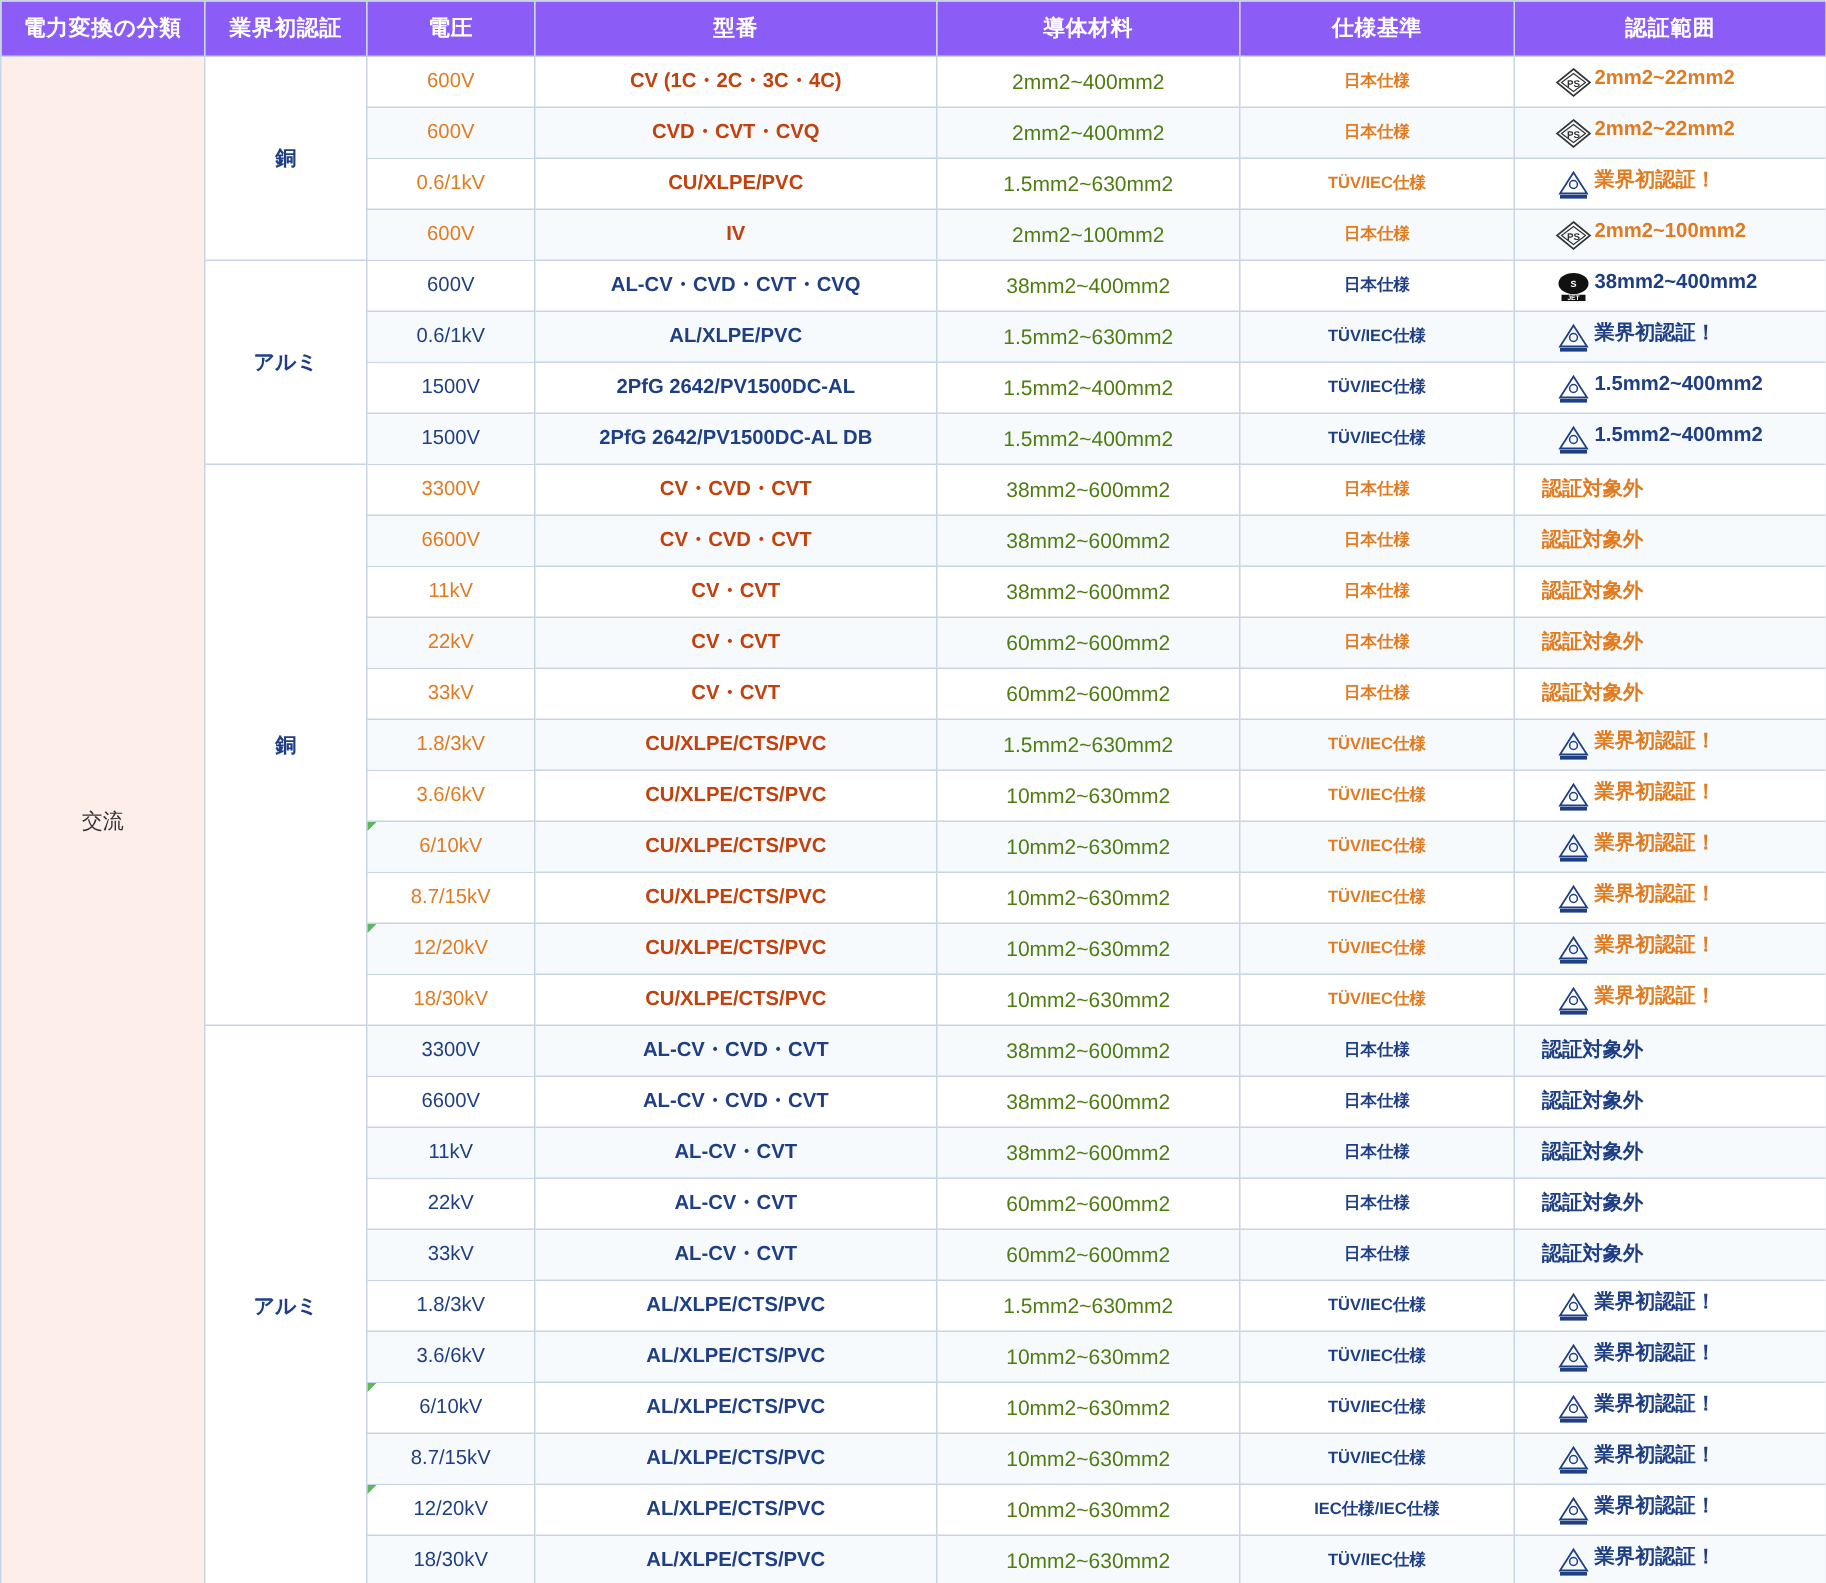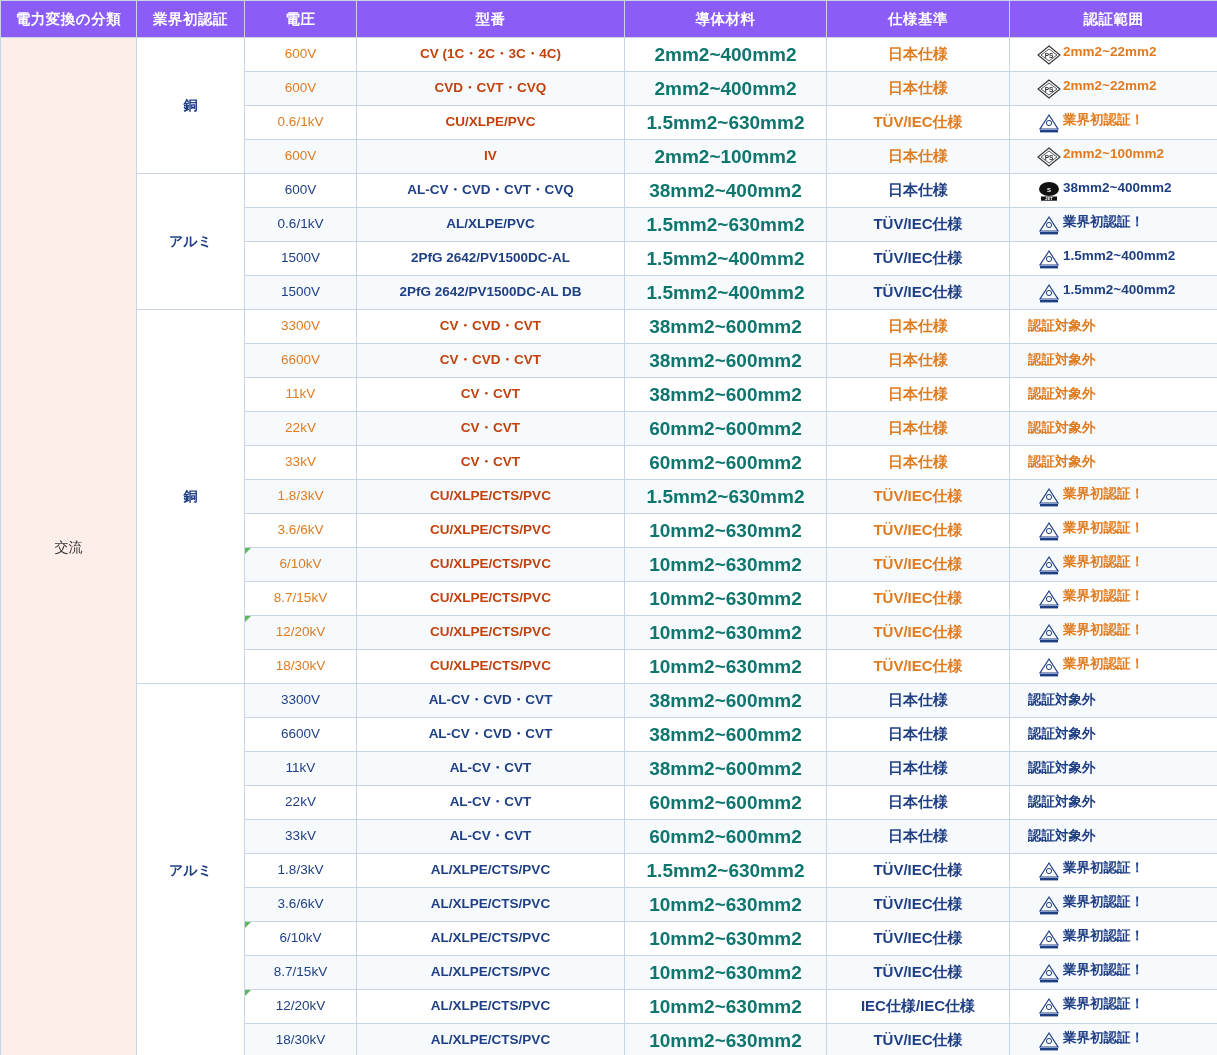--- a/index.html
+++ b/index.html
@@ -60,28 +60,28 @@
     color: #e07b20;
     font-weight: normal;
     font-size: 13.5px;
   }
   td.model {
     color: #c2410c;
     font-weight: bold;
     font-size: 13.5px;
   }
   td.range {
-    color: #0f766e;
-    font-weight: bold;
-    font-size: 19px;
+    color: #4d7c0f;
+    font-weight: normal;
+    font-size: 14px;
   }
   td.standard {
     color: #e07b20;
     font-weight: bold;
-    font-size: 15px;
+    font-size: 11px;
   }
   td.cert {
     color: #e07b20;
     font-weight: bold;
     font-size: 13.5px;
   }
   tr.blue td.volt, tr.blue td.model, tr.blue td.standard, tr.blue td.cert {
     color: #1f3f85;
   }
   tr.alt td { background: #f7fafd; }

